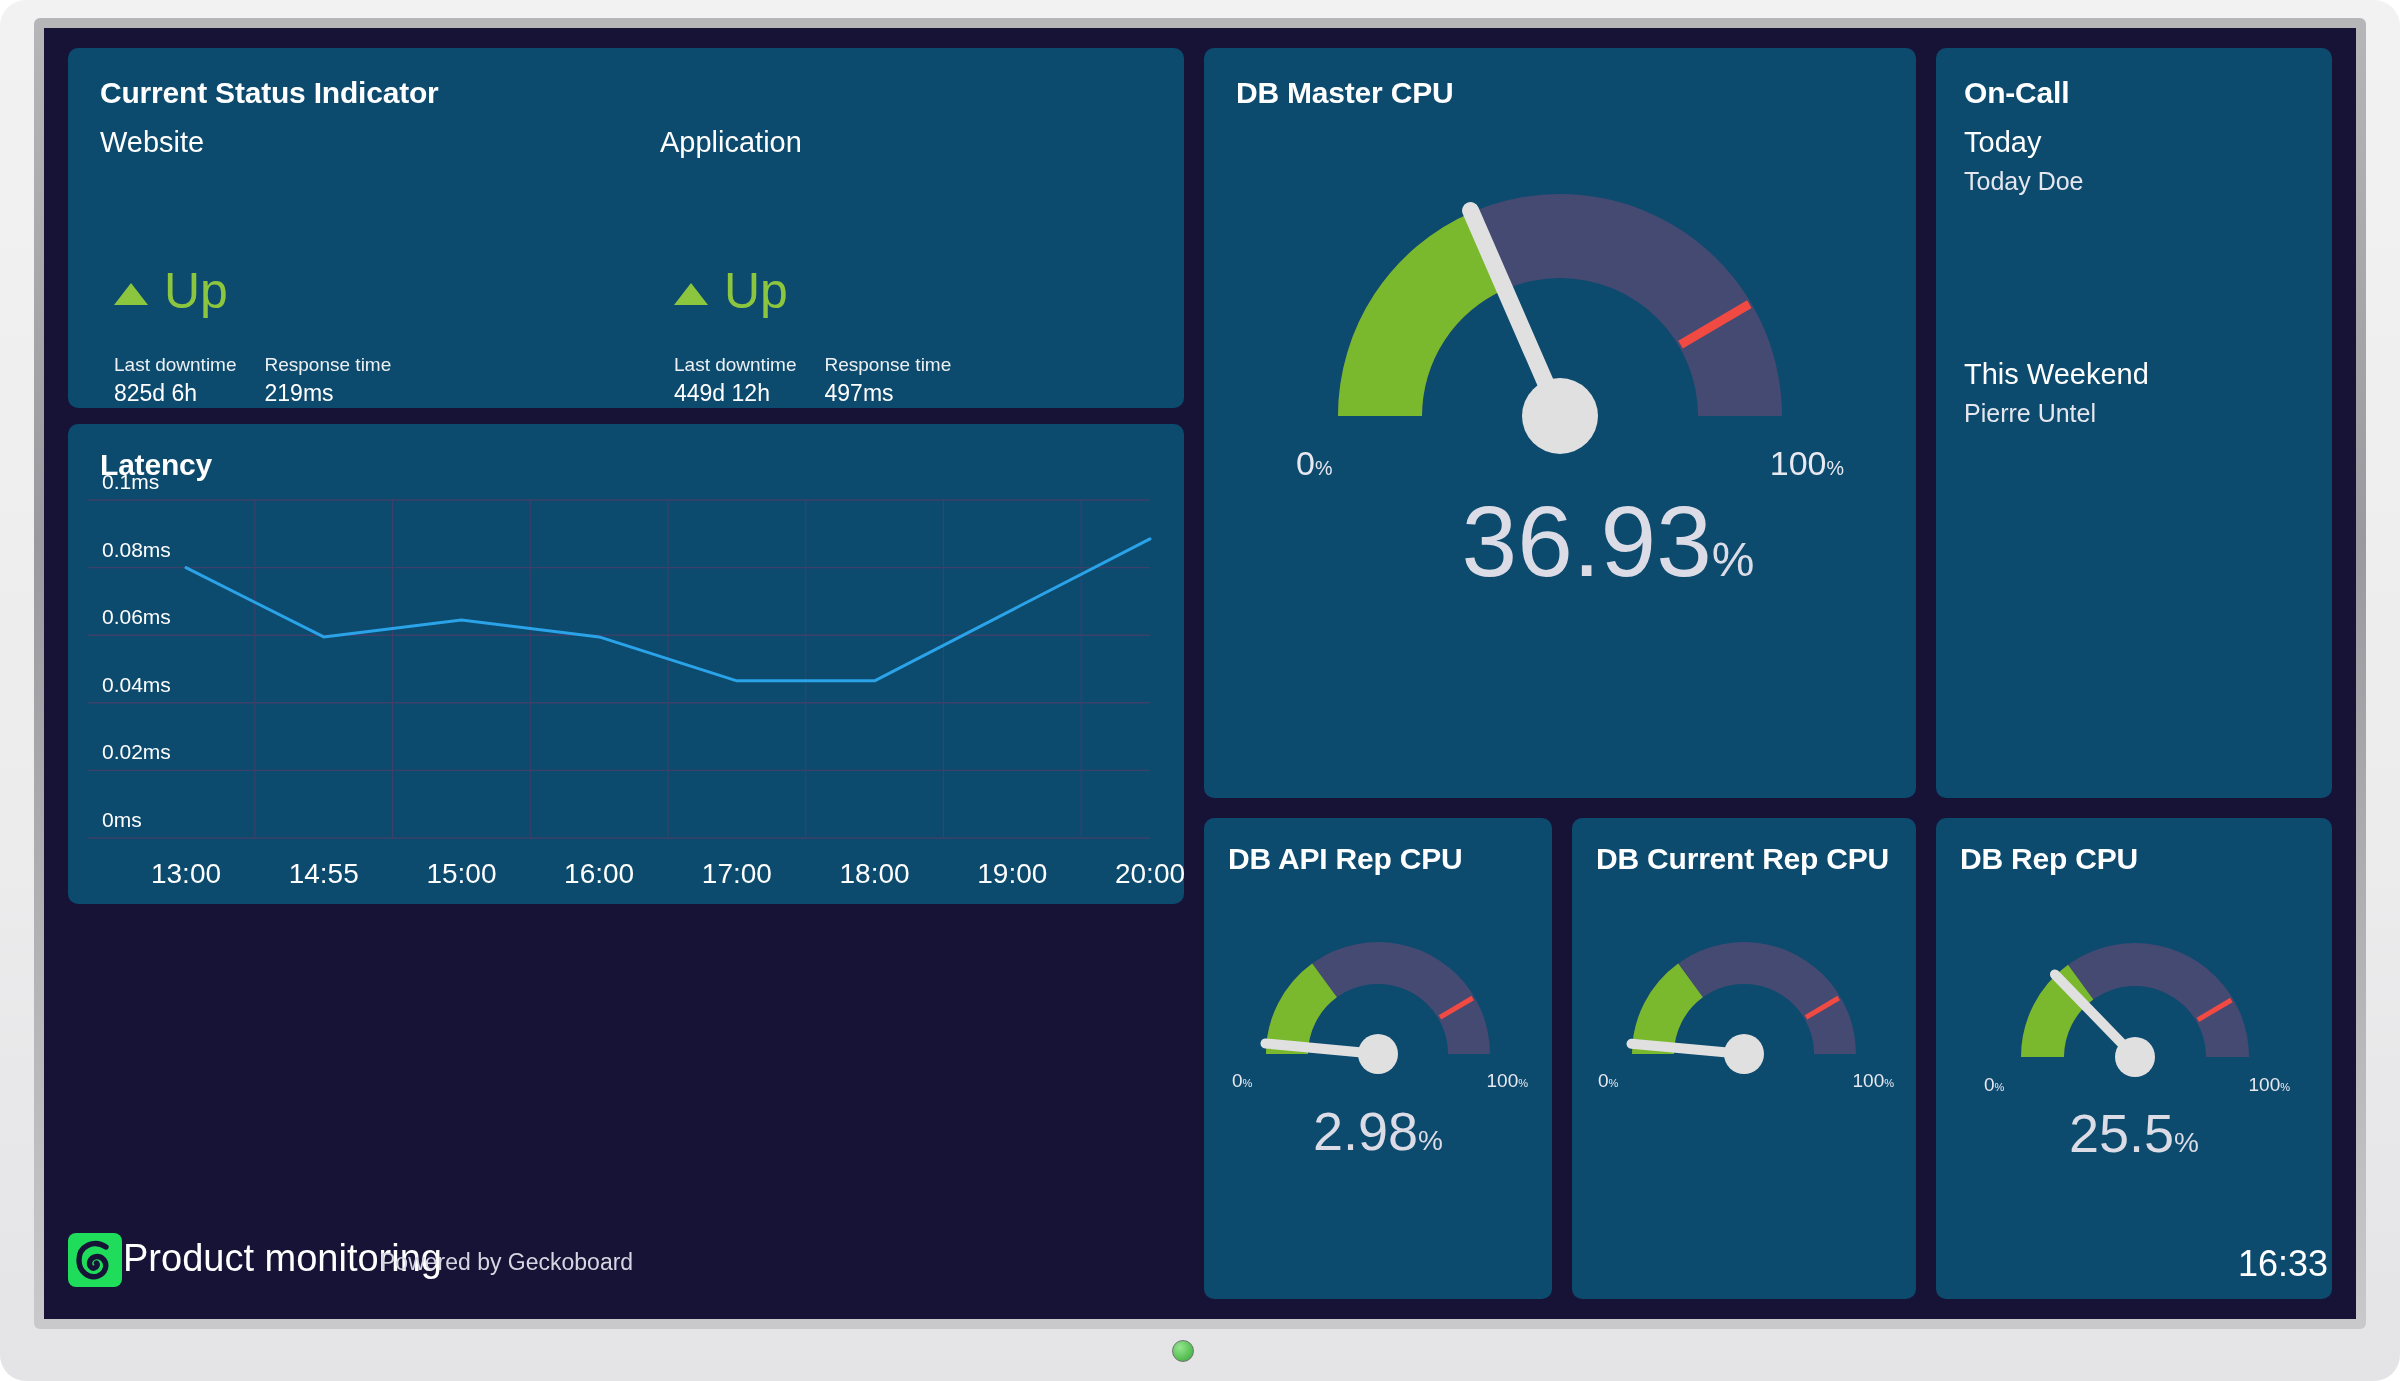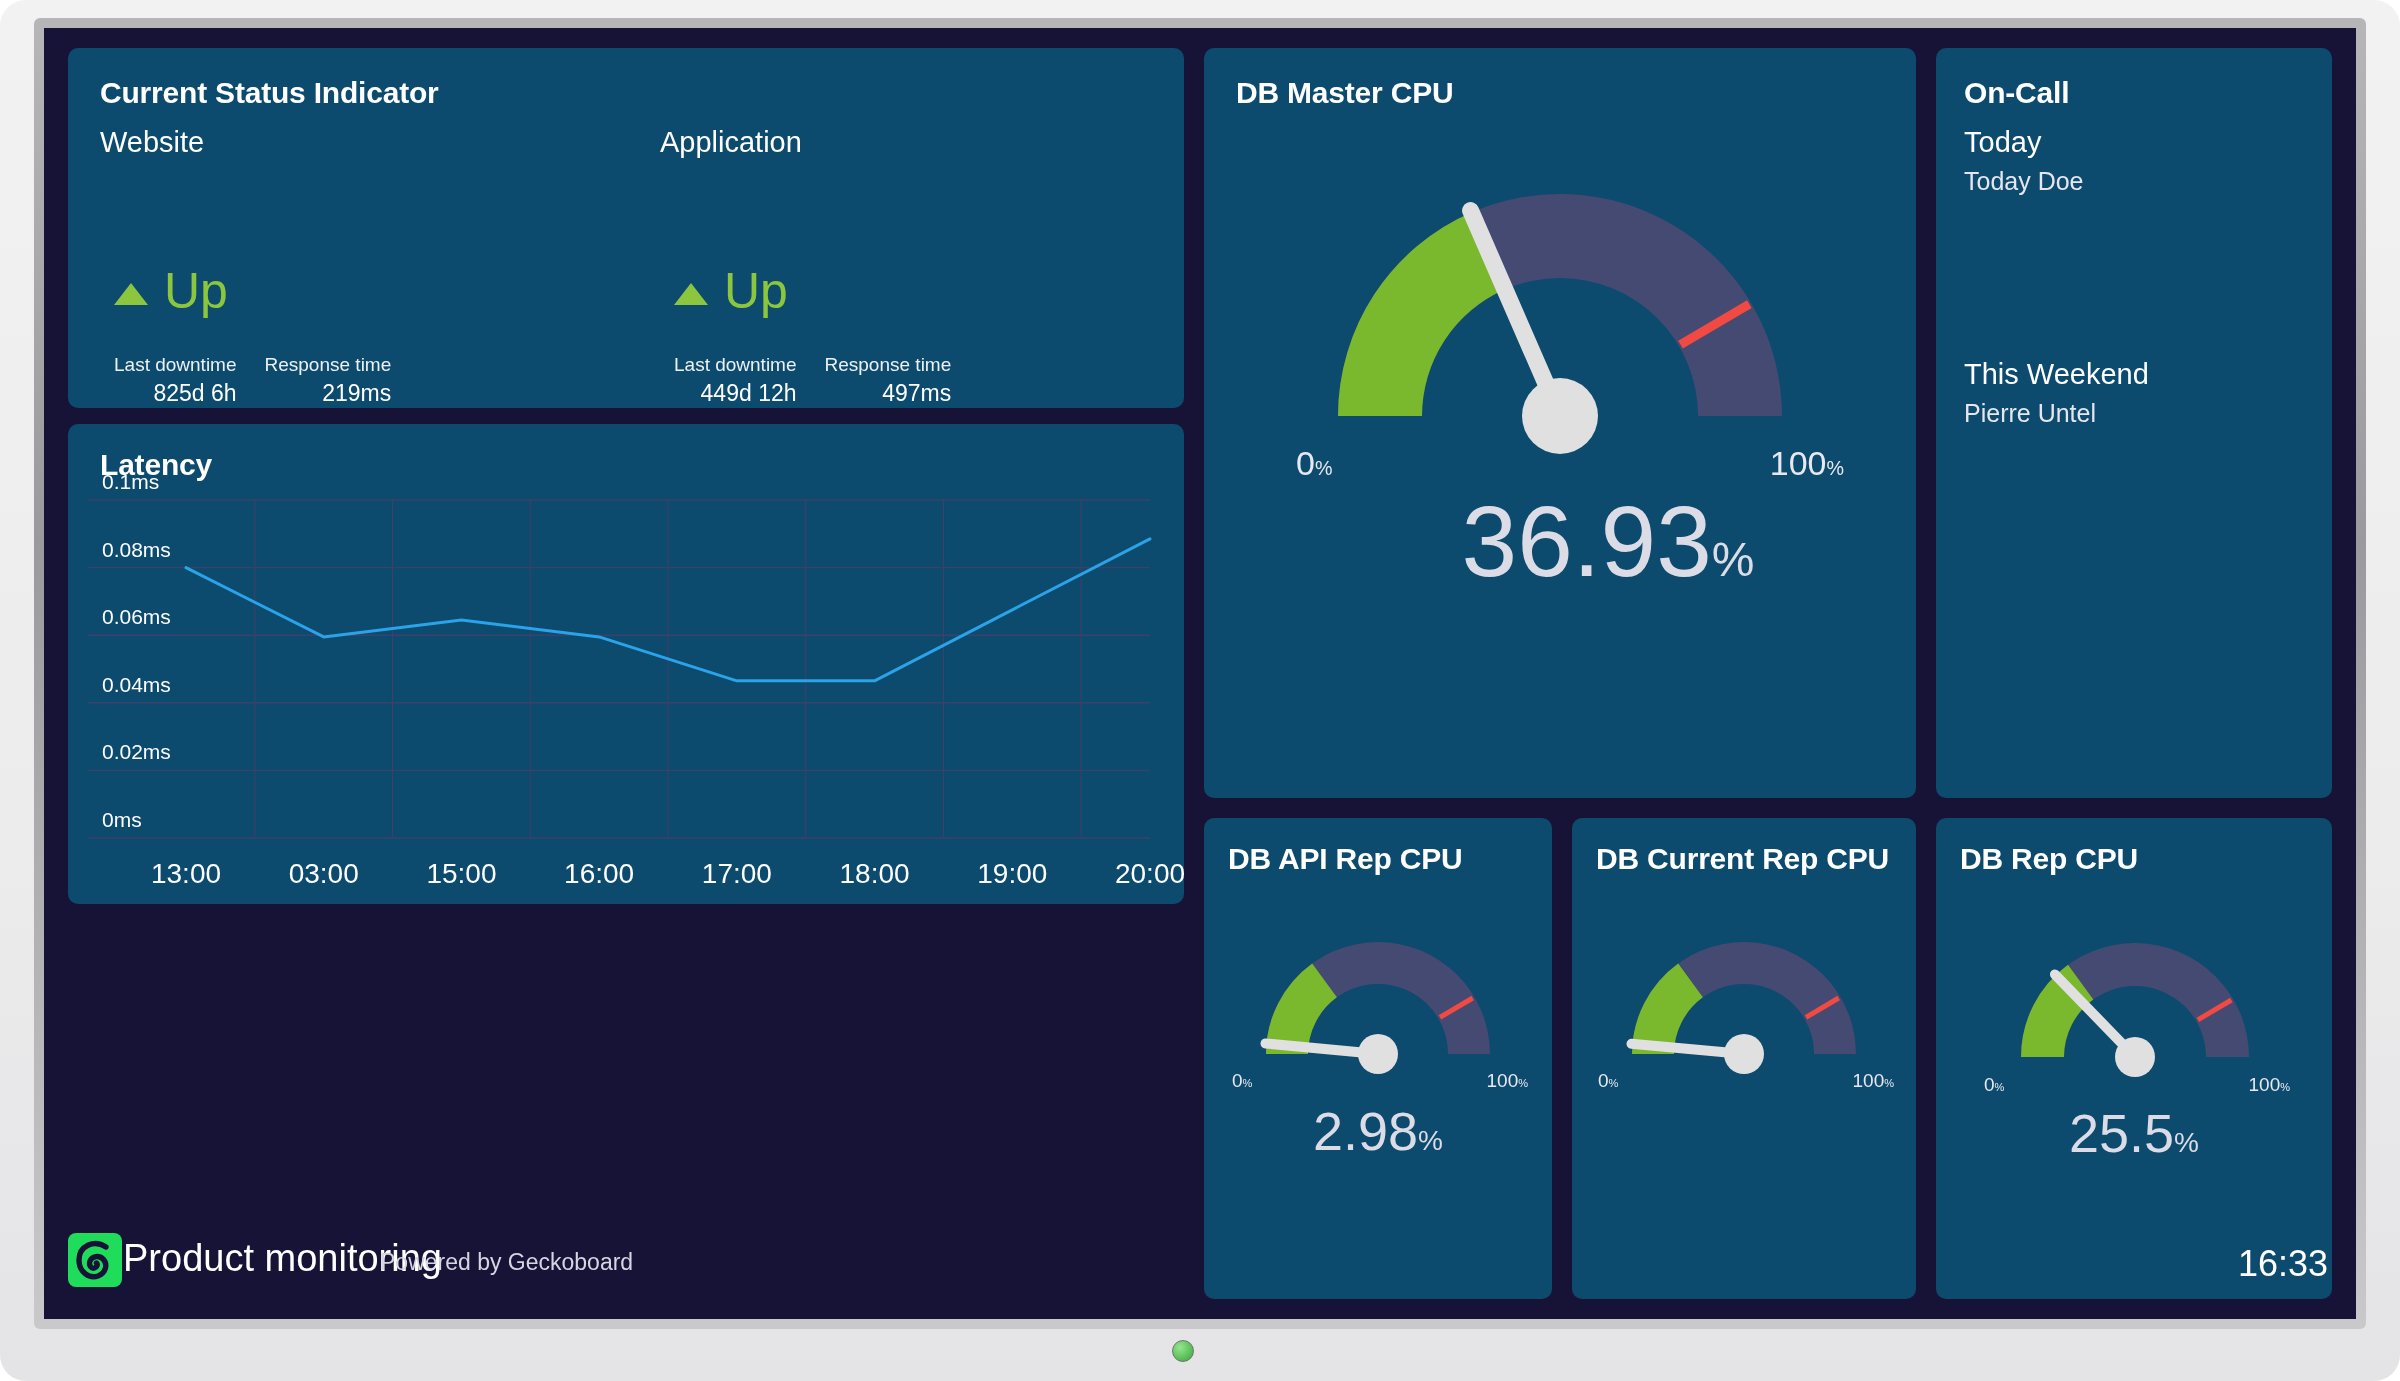--- a/index.html
+++ b/index.html
@@ -85,21 +85,21 @@
     margin-top: 6px;
   }
   .status-up-text {
     font-size: 50px;
     color: #8cc63e;
     line-height: 1;
   }
   .status-meta {
     position: absolute;
     top: 228px; left: 14px;
-    display: flex; gap: 28px; text-align: right;
+    display: flex; gap: 28px;
   }
   .meta-label { font-size: 19px; color: #ffffff; opacity: 0.92; }
   .meta-value { font-size: 23px; color: #ffffff; margin-top: 4px; }
 
   
   #p-latency { left: 24px; top: 396px; width: 1116px; height: 480px; }
   #p-latency .panel-title { position: absolute; left: 32px; top: 24px; }
   #chart-area { position: absolute; left: 0; top: 66px; width: 1116px; height: 414px; }
   .ylabel {
     position: absolute;
@@ -252,21 +252,21 @@
           <div id="ylabels">
               <div class="ylabel" style="top: -20px;">0.1ms</div>
               <div class="ylabel" style="top: 47.6px;">0.08ms</div>
               <div class="ylabel" style="top: 115.2px;">0.06ms</div>
               <div class="ylabel" style="top: 182.8px;">0.04ms</div>
               <div class="ylabel" style="top: 250.4px;">0.02ms</div>
               <div class="ylabel" style="top: 318px;">0ms</div>
             </div>
           <div id="xlabels">
               <div class="xlabel" style="left: 118px;">13:00</div>
-              <div class="xlabel" style="left: 255.714px;">03:00</div>
+              <div class="xlabel" style="left: 255.714px;">14:55</div>
               <div class="xlabel" style="left: 393.429px;">15:00</div>
               <div class="xlabel" style="left: 531.143px;">16:00</div>
               <div class="xlabel" style="left: 668.857px;">17:00</div>
               <div class="xlabel" style="left: 806.571px;">18:00</div>
               <div class="xlabel" style="left: 944.286px;">19:00</div>
               <div class="xlabel" style="left: 1082px;">20:00</div>
             </div>
         </div>
       </div>
 

